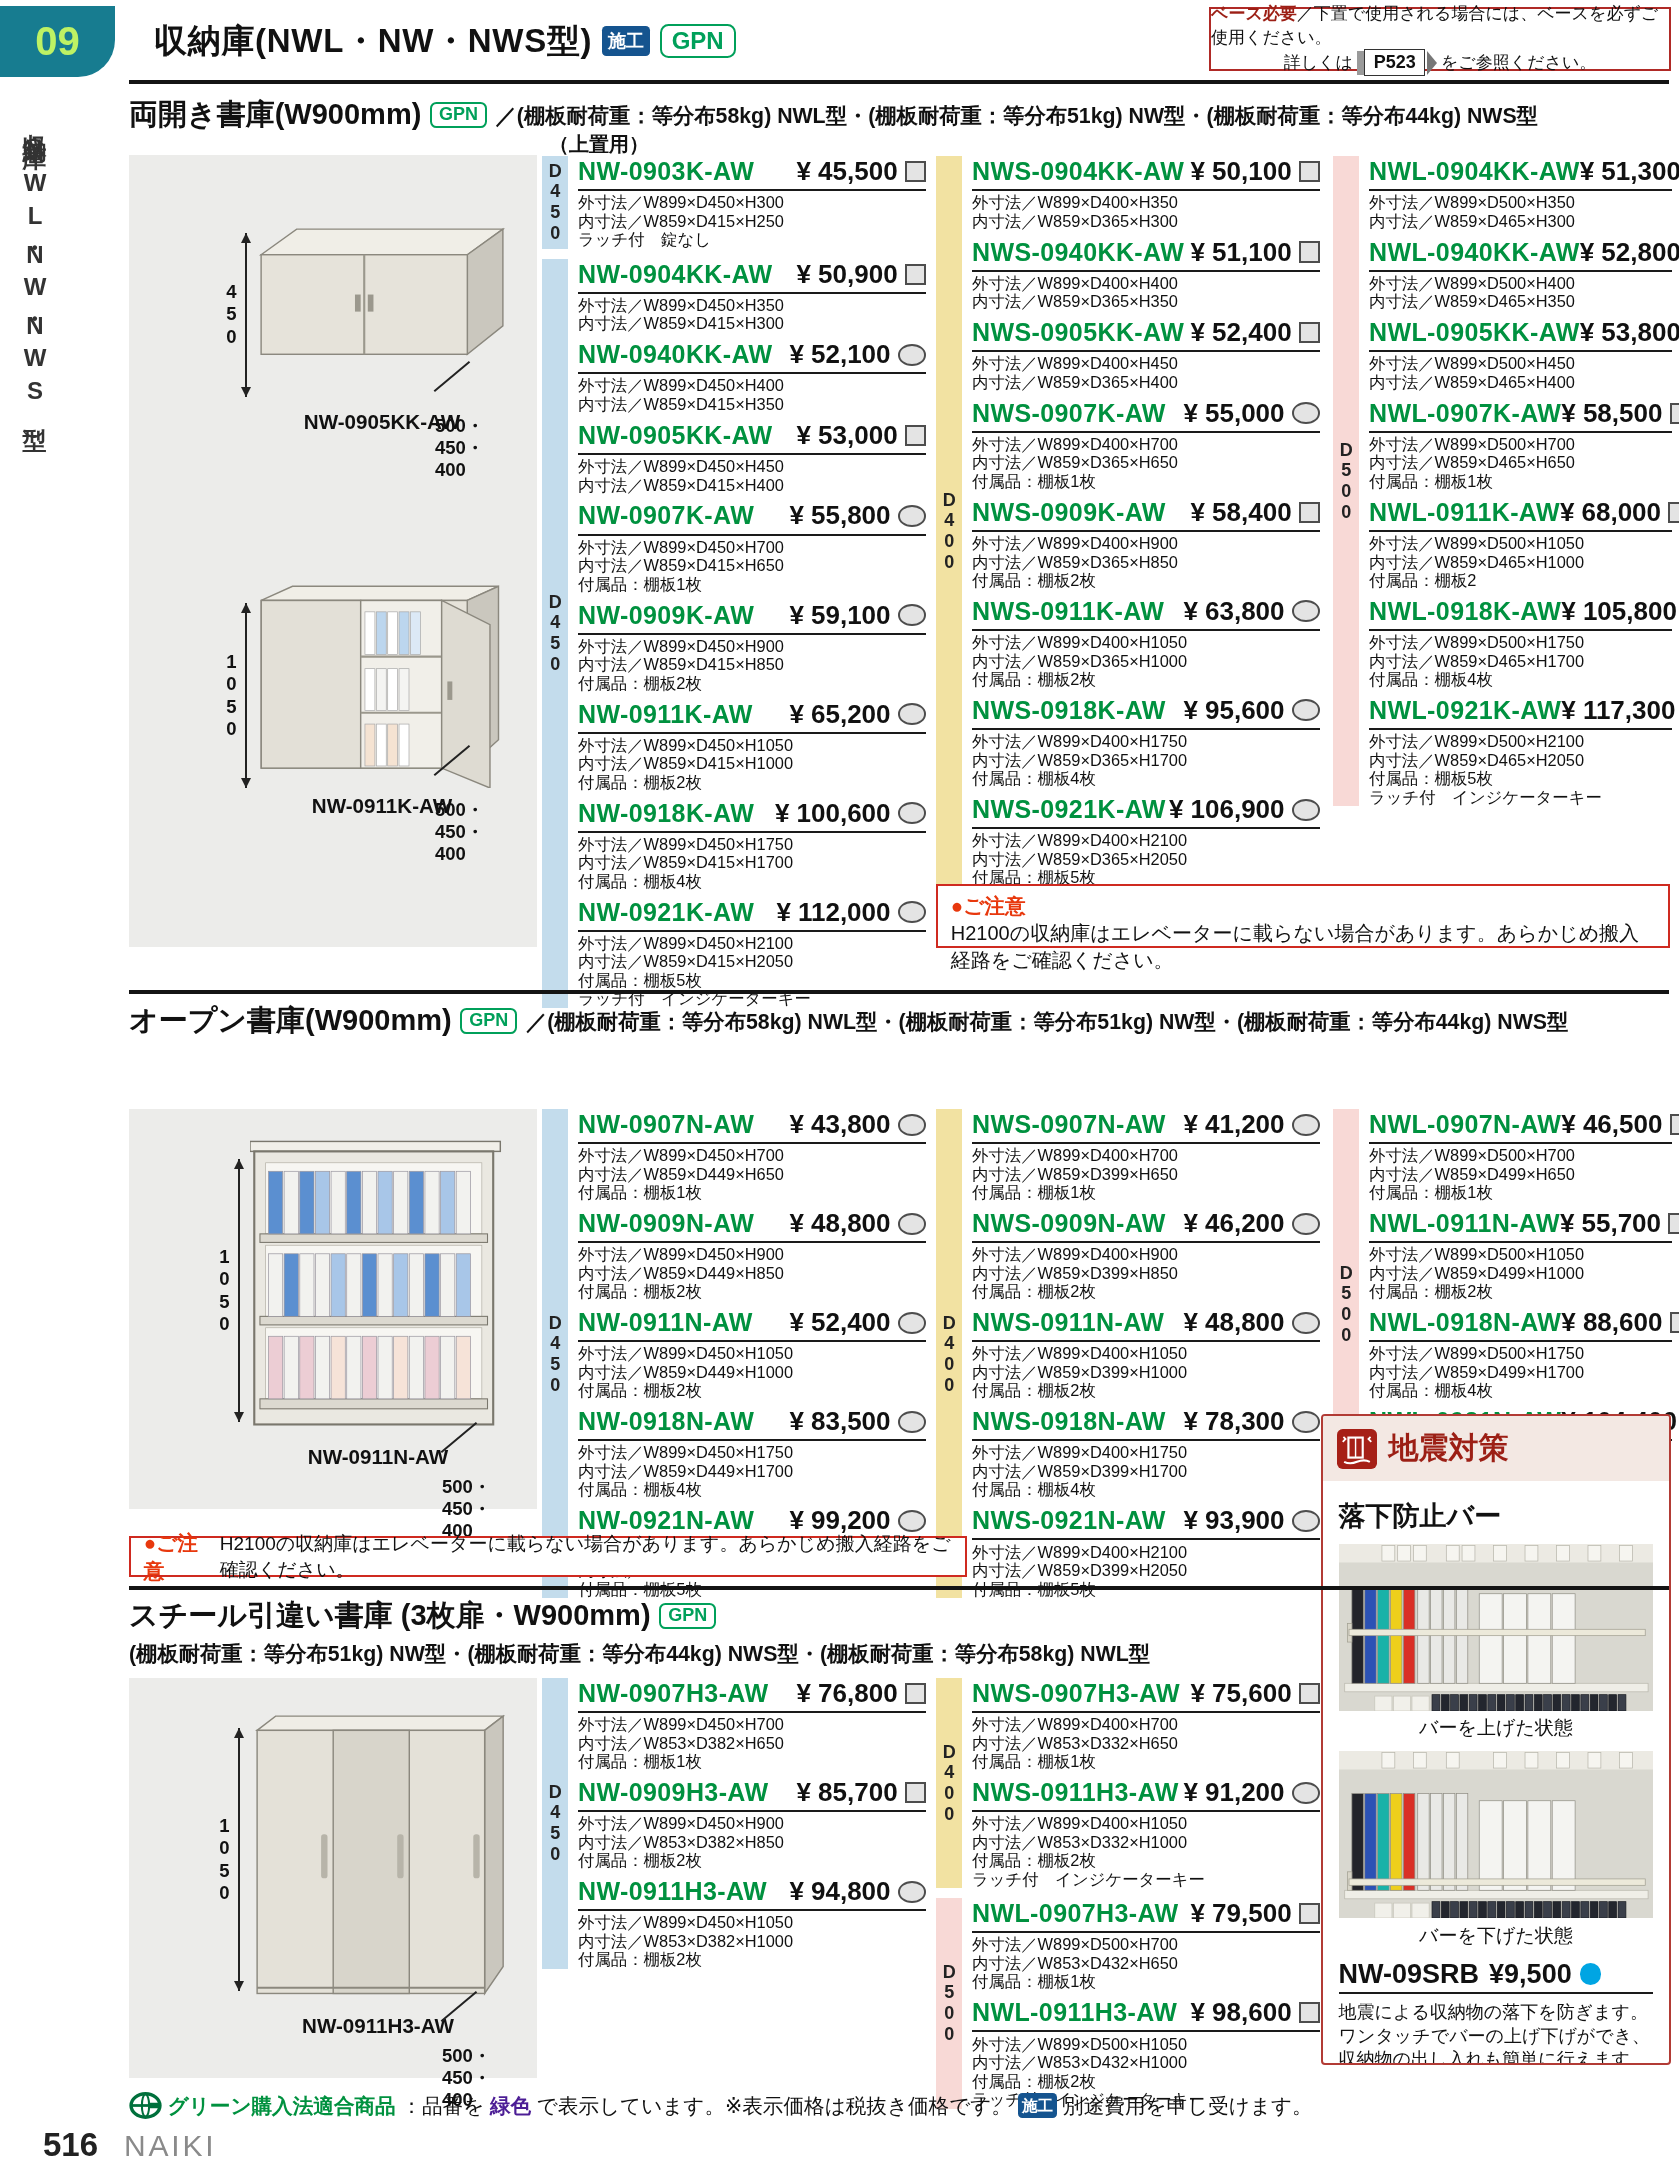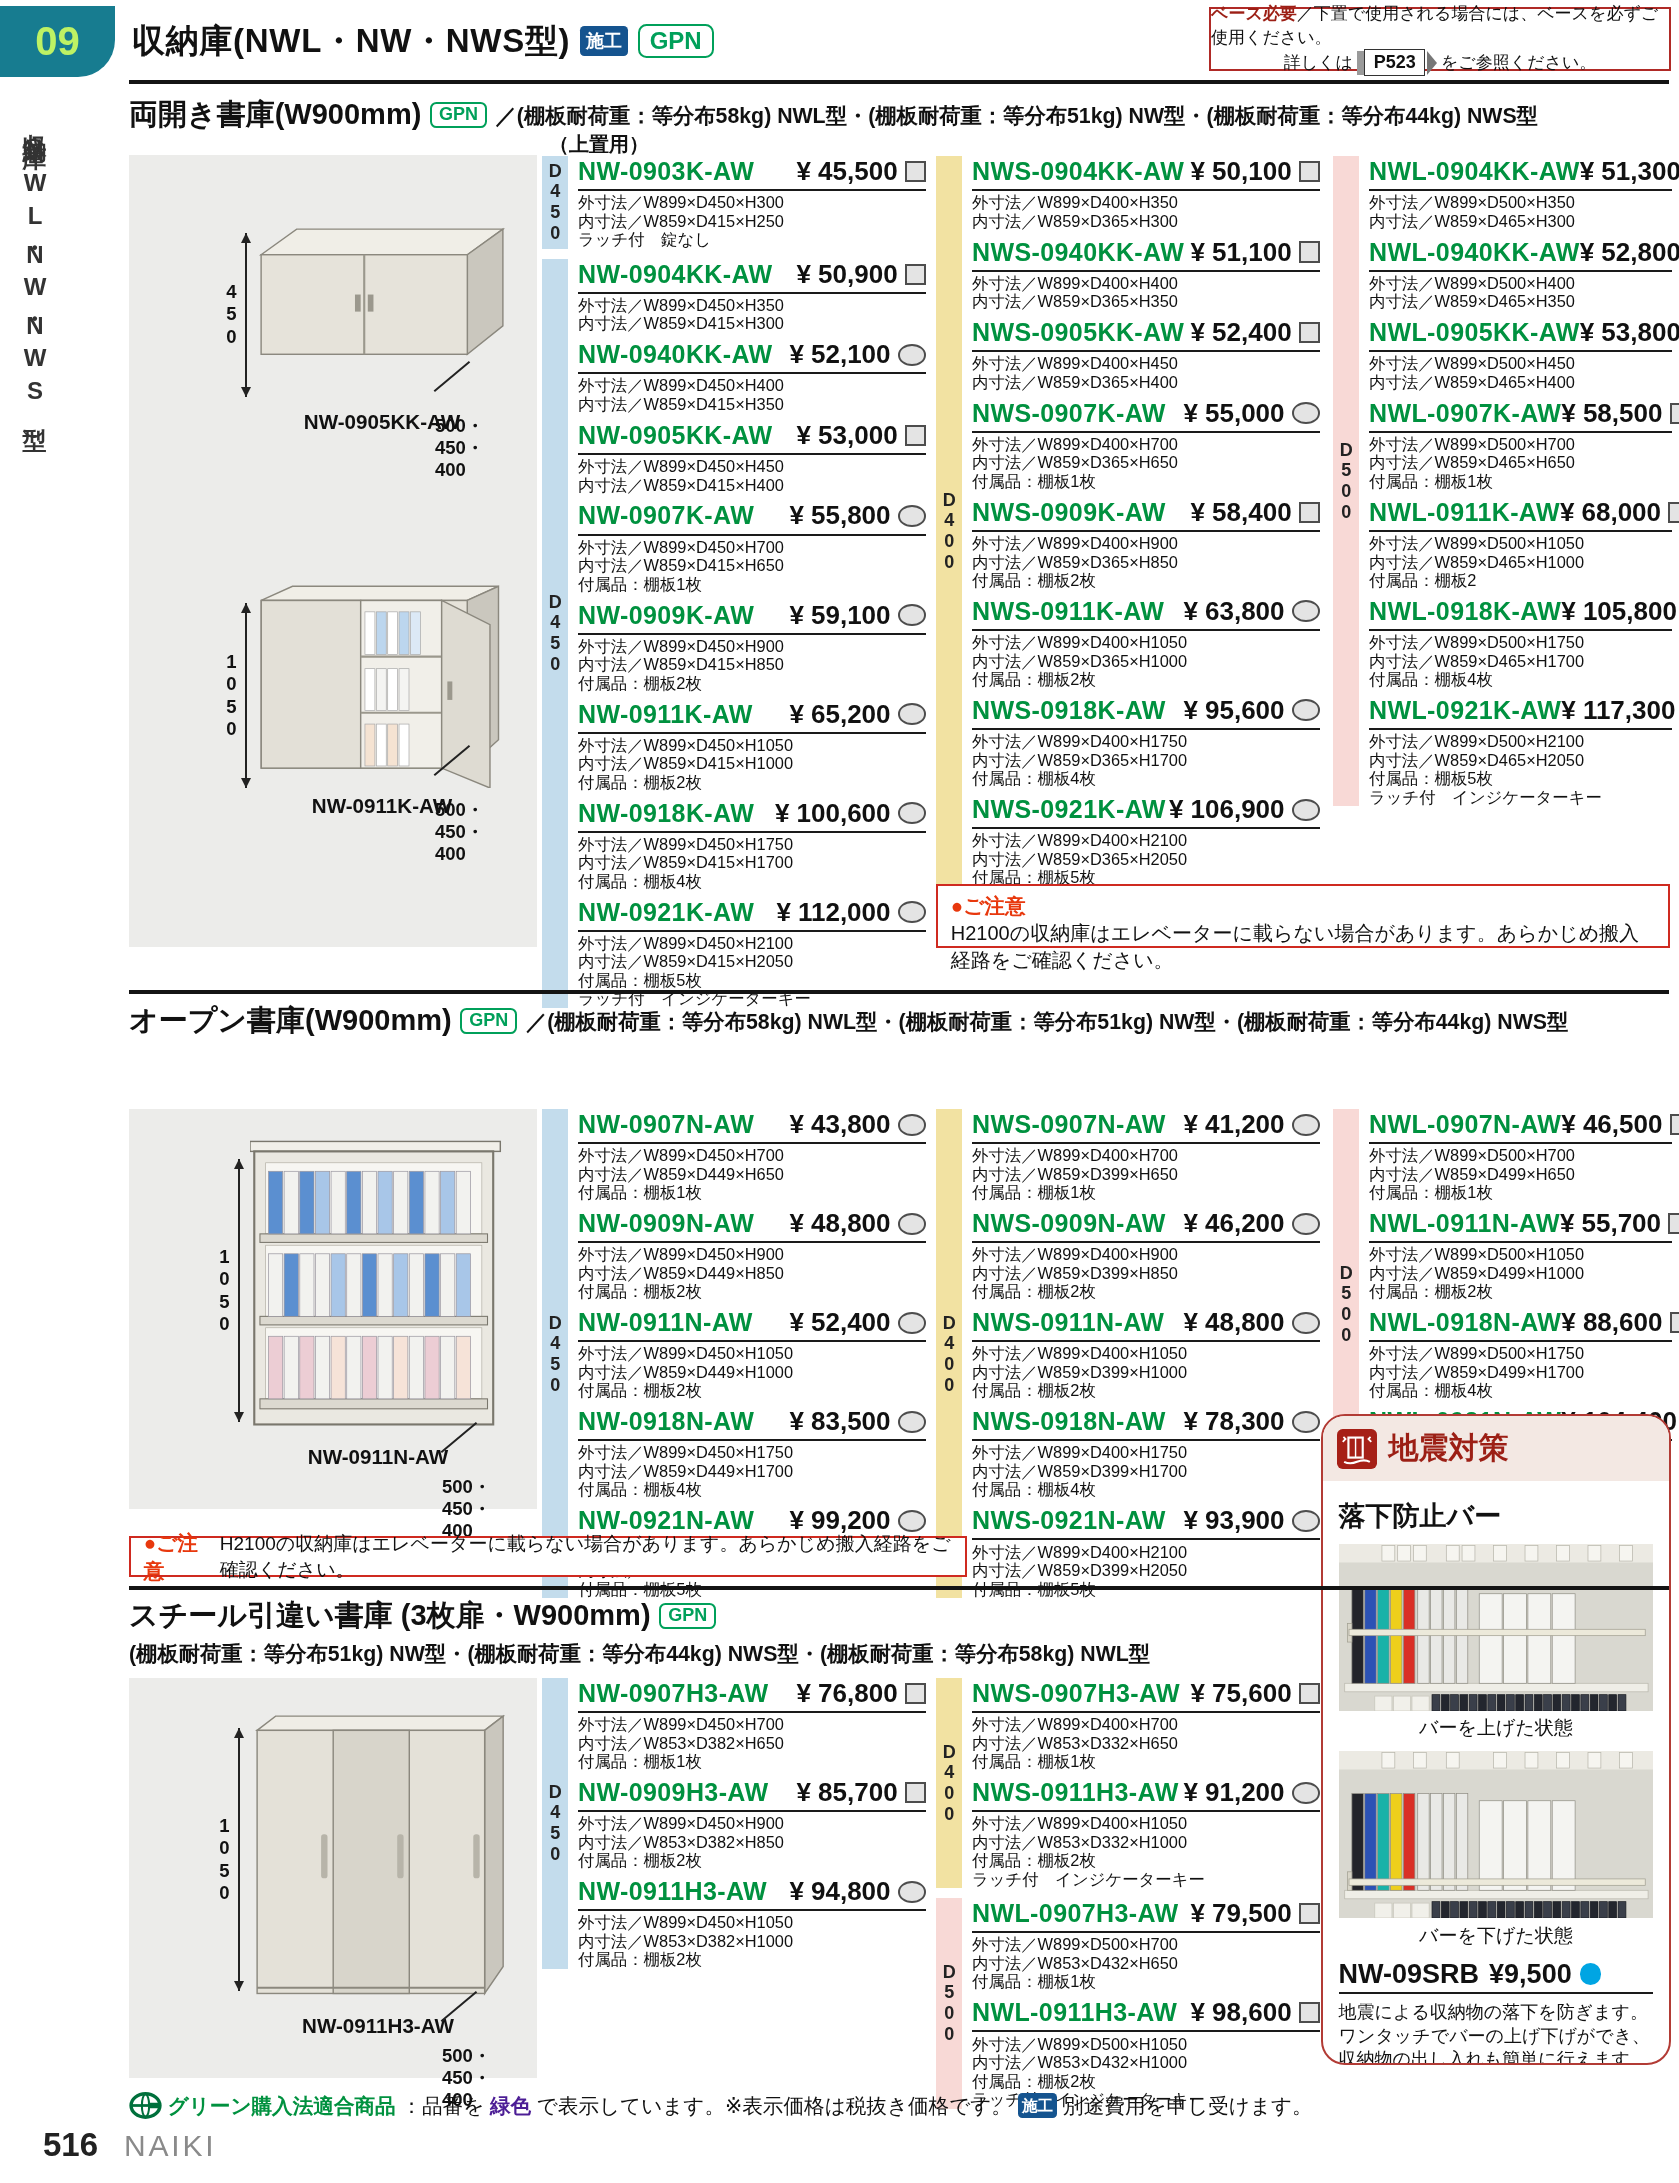--- a/index.html
+++ b/index.html
@@ -5,21 +5,21 @@
   * { margin:0; padding:0; box-sizing:border-box; }
   html,body { background:#fff; }
   body { font-family:"Liberation Sans","DejaVu Sans",sans-serif; color:#111; }
   #page { position:relative; width:1680px; height:2183px; background:#fff; overflow:hidden; }
 
   
   .tab09 { position:absolute; left:0; top:5.7px; width:115px; height:71px; background:#177c90;
            border-radius:0 0 37px 0; color:#bef264; font-size:40px; font-weight:bold;
            display:flex; align-items:center; justify-content:center; }
   .page-title-row { position:absolute; left:132px; top:18.5px; display:flex; align-items:center; gap:10px; }
-  .page-title { font-size:33px; font-weight:bold; letter-spacing:0.7px; }
+  .page-title { font-size:33px; font-weight:bold; letter-spacing:0.7px;margin-left:22px; }
   .badge-seko { background:#15548f; color:#fff; font-size:18px; font-weight:bold;
                 padding:5.7px 5.7px; border-radius:4.3px; line-height:1; }
   .badge-gpn  { color:#00a05a; border:2.8px solid #00a05a; border-radius:8.5px; font-size:24px;
                 font-weight:bold; padding:1.4px 10px; line-height:1.1; background:#fff; }
   .badge-gpn.small { font-size:18px; border-width:2.1px; padding:0.7px 7.1px; border-radius:6.4px; }
 
   .base-notice { position:absolute; left:1209px; top:7.1px; width:462px; height:64px;
                  border:2.1px solid #b02a26; background:#fff; display:flex; flex-direction:column;
                  align-items:center; justify-content:center; font-size:17px; line-height:1.4; }
   .base-notice .lead { color:#9c1f15; font-weight:bold; }
@@ -76,21 +76,21 @@
 
   
   .notice-box { position:absolute; border:2.1px solid #cf2a20; background:#fff; padding:5.7px 12.8px; }
   .notice-title { color:#e8380d; font-weight:bold; font-size:20.6px; }
   .notice-body { font-size:20px; color:#111; }
   .notice-inline { display:flex; align-items:center; gap:12.8px; }
   .notice-inline .notice-body { font-size:19px; }
 
   
   .quake-box { position:absolute; left:1321px; top:1414px; width:350px; height:651px;
-               border:2.8px solid #b23b35; border-radius:24px; background:#fff; overflow:hidden; }
+               border:2.8px solid #b23b35; border-radius:4px; background:#fff; overflow:hidden; }
   .quake-head { height:65px; background:#f3e8e3; display:flex; align-items:center; gap:11.4px; padding:0 14.2px; }
   .quake-head-text { color:#9c1f15; font-size:30px; font-weight:bold; }
   .quake-body { padding:10px 15.6px 0 15.6px; }
   .quake-title { font-size:27px; font-weight:bold; margin:7px 0 10px 0; }
   .quake-photo { width:100%; height:167px; display:block; }
   .quake-cap { text-align:center; font-size:19px; margin:4.3px 0 10px 0; }
   .quake-prow { display:flex; align-items:center; border-bottom:2.1px solid #1a1a1a; padding-bottom:2.8px; margin-top:4.3px; }
   .quake-code { font-size:27px; font-weight:bold; }
   .quake-price { font-size:27px; font-weight:bold; margin-left:10px; }
   .quake-prow .mark-dot { margin-left:8.5px; }

